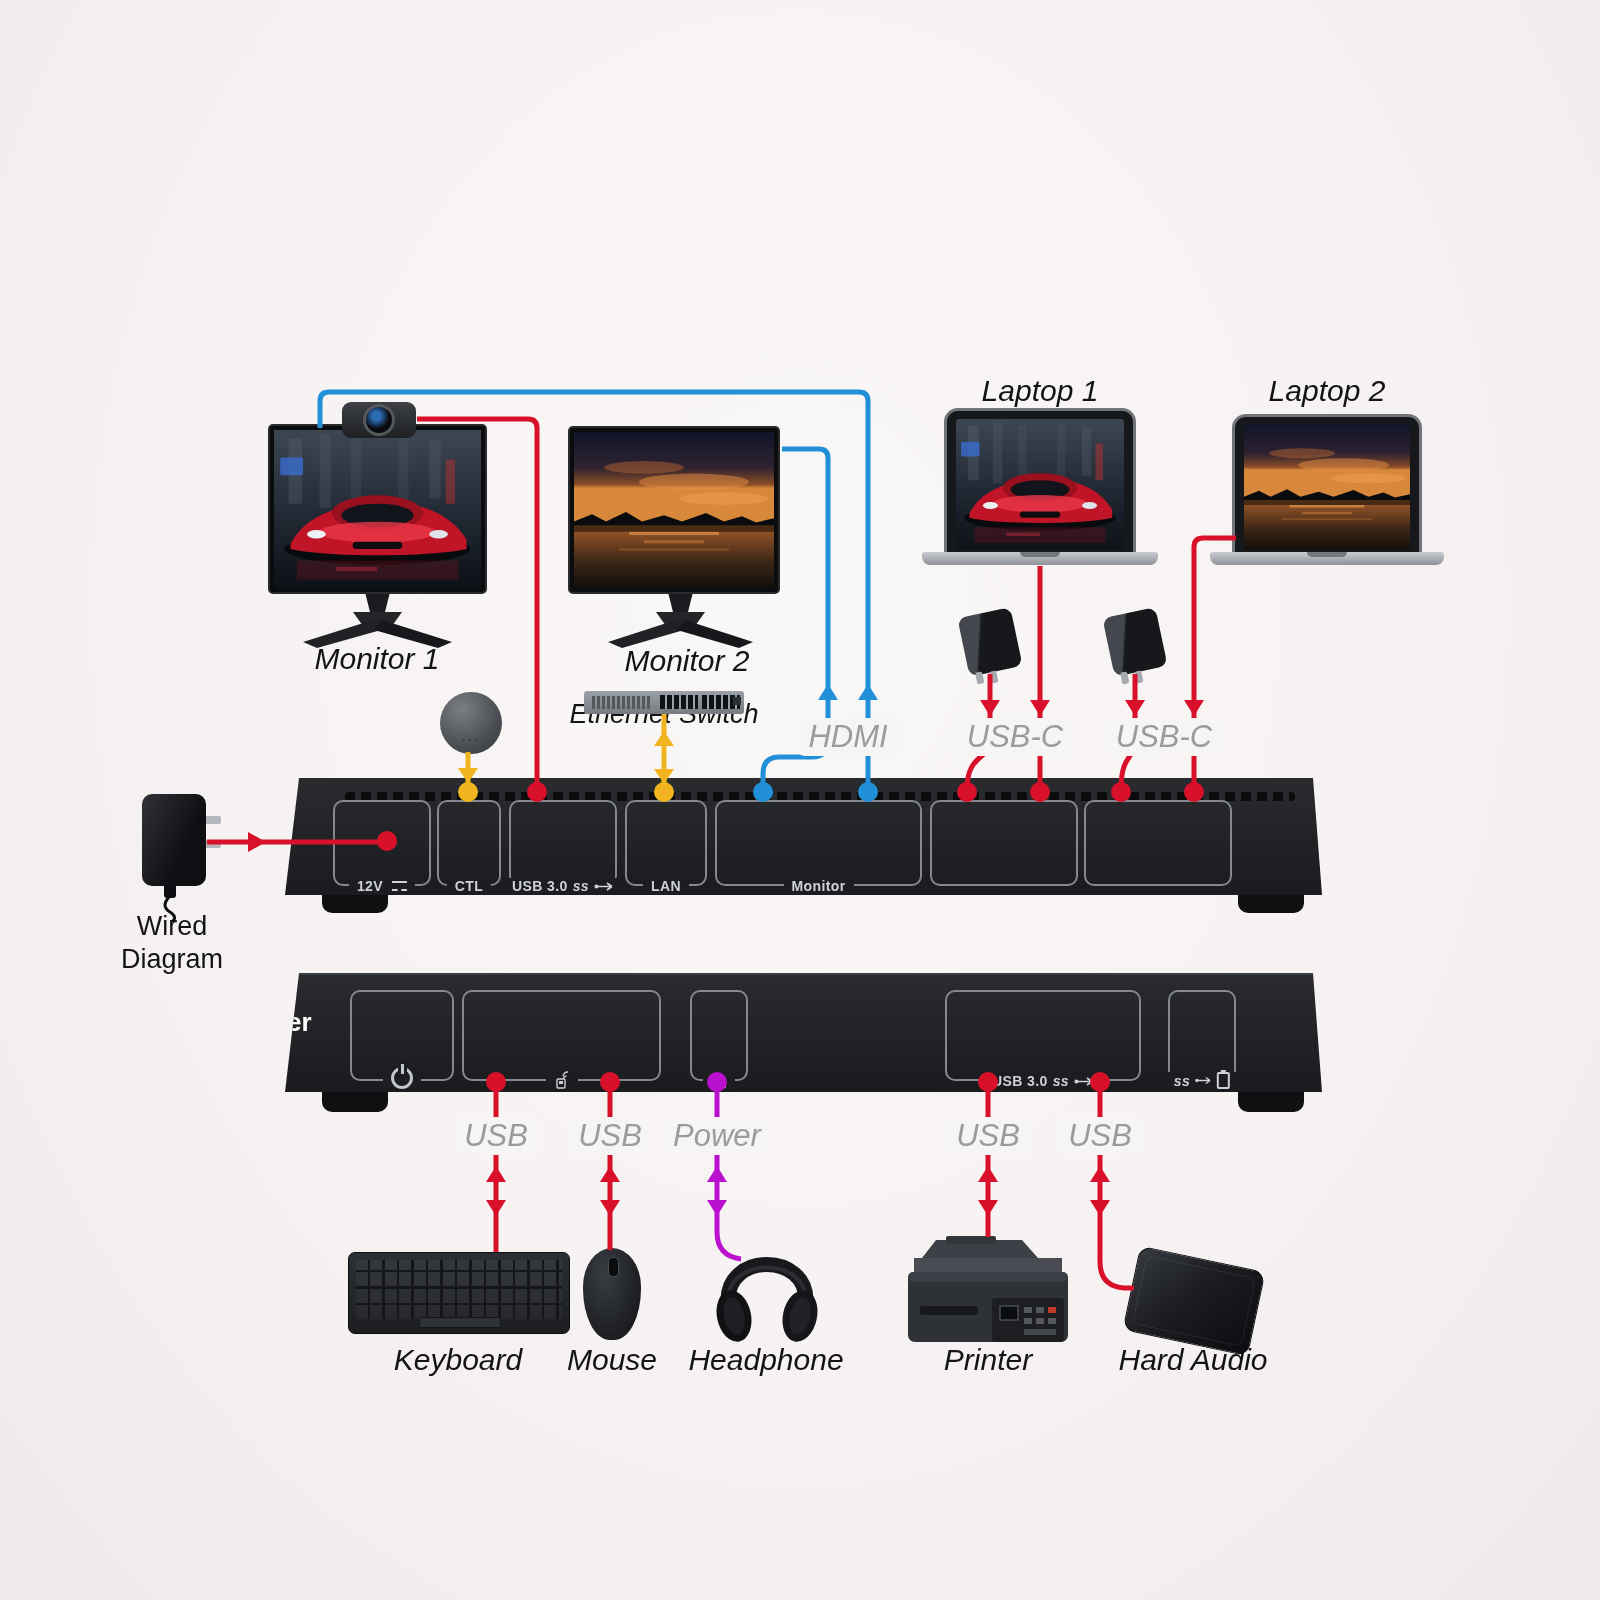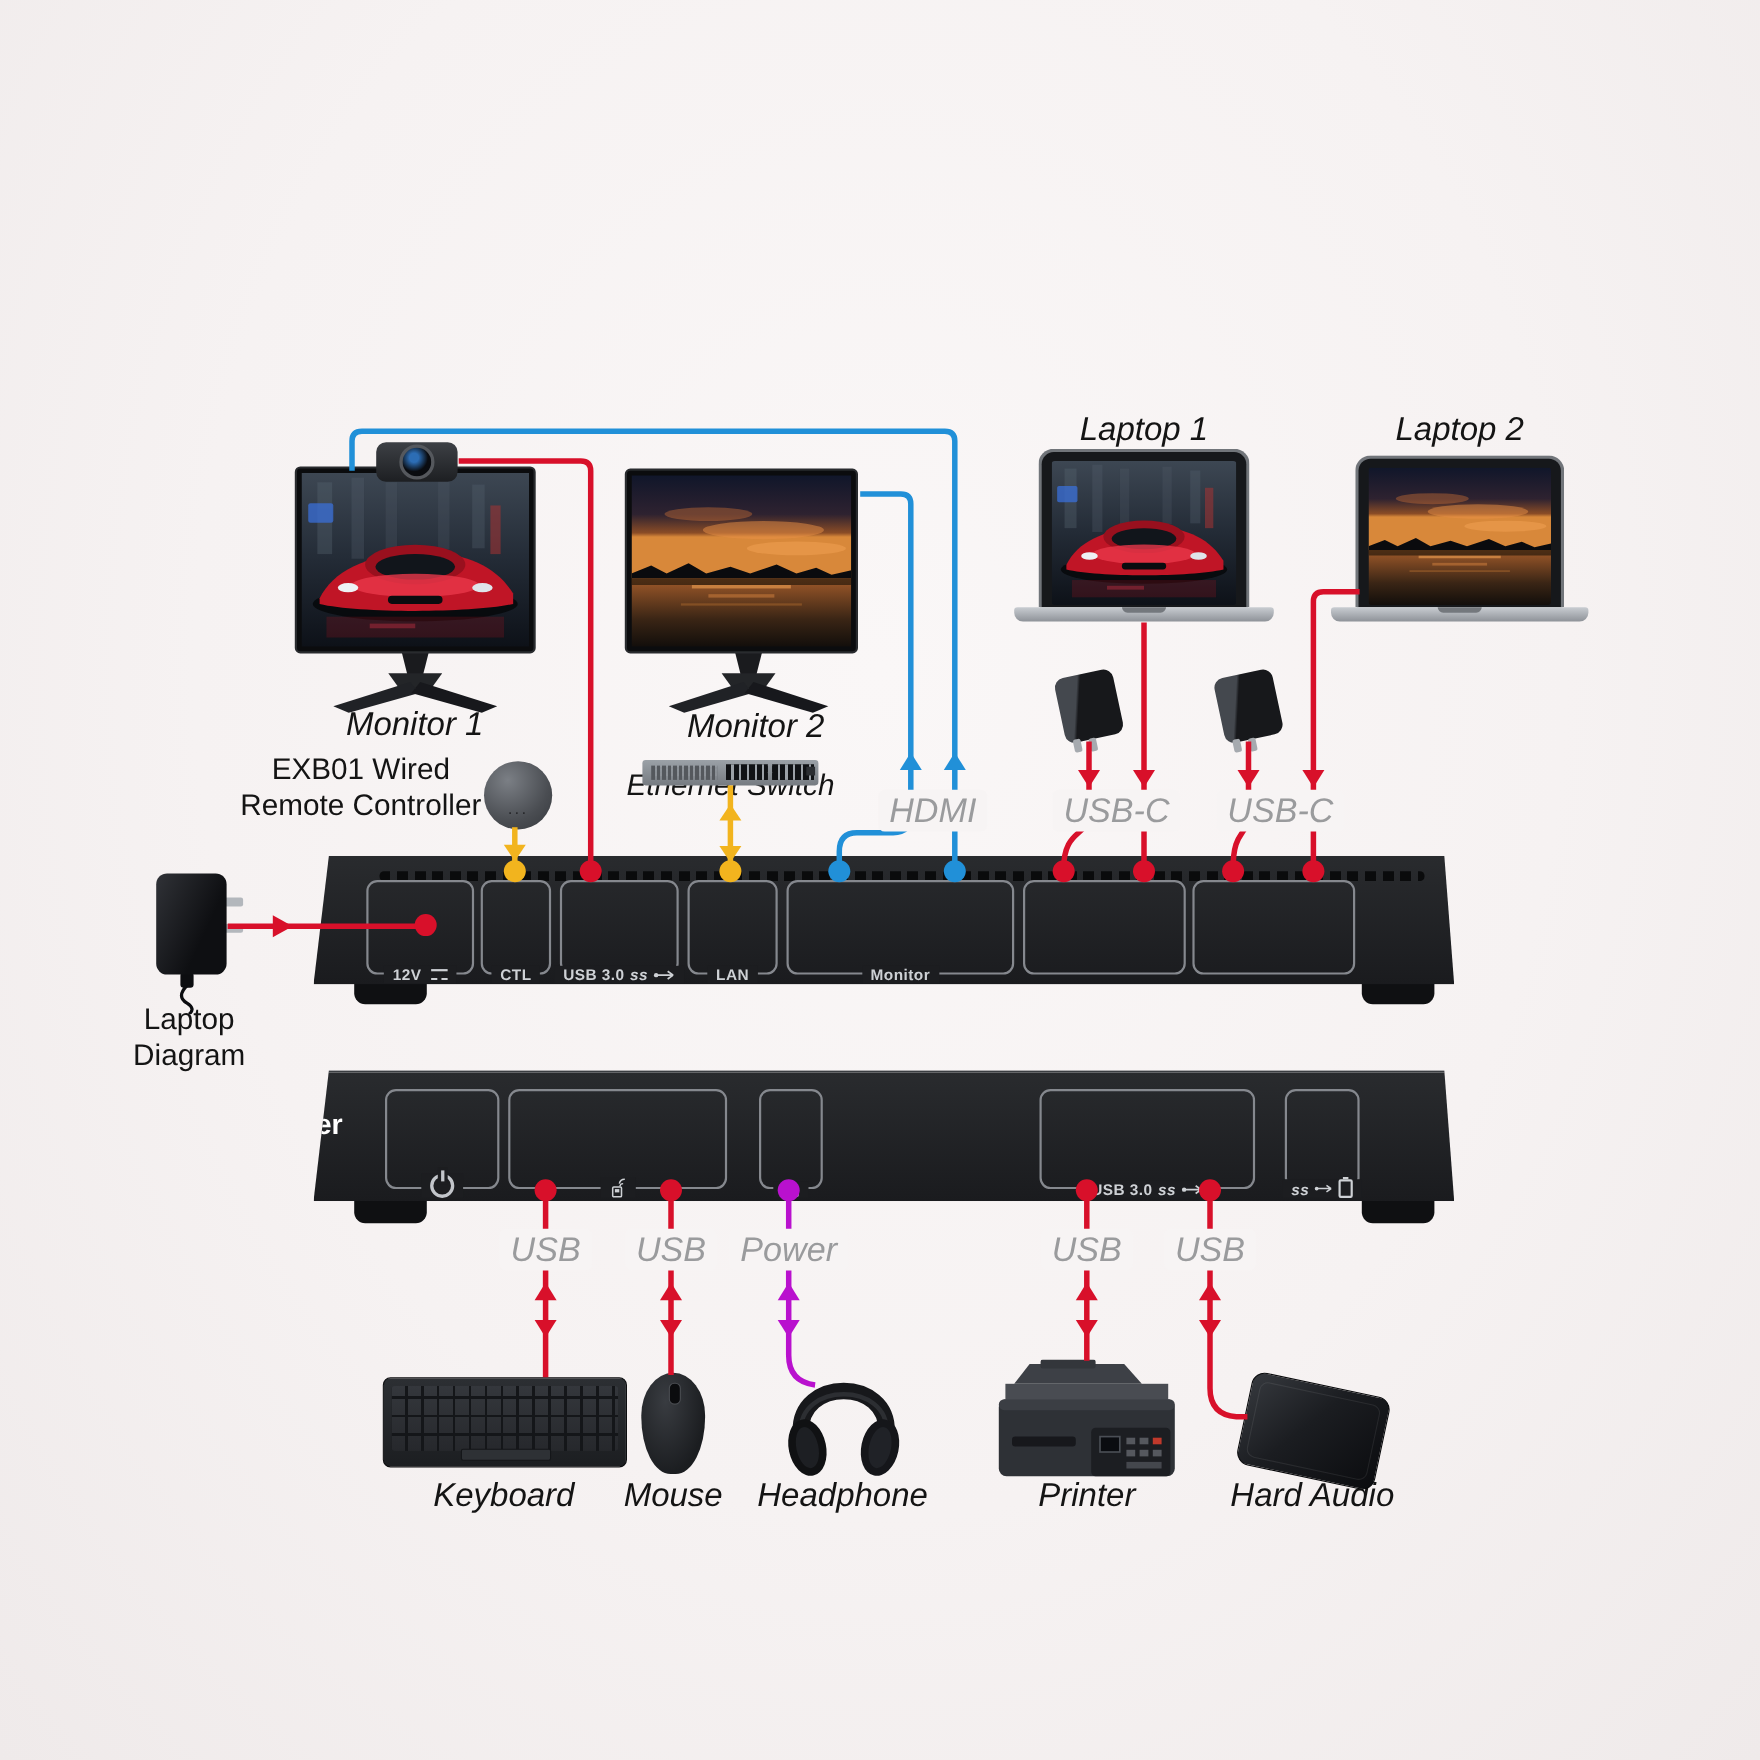--- a/index.html
+++ b/index.html
@@ -161,45 +161,41 @@
   <div class="abs lapbase" style="left:922px;top:552px;width:236px;height:13px;"></div>
 
   <div class="abs ctr dev-label" style="left:1327px;top:391px;">Laptop 2</div>
   <div class="abs lapscr" style="left:1232px;top:414px;width:190px;height:138px;">
     <svg viewBox="0 0 200 150" preserveAspectRatio="none">
         <use href="#art-sunset"></use>
       </svg>
   </div>
   <div class="abs lapbase" style="left:1210px;top:552px;width:234px;height:13px;"></div>
 
-  <div class="abs mid-label" style="left:200px;top:683px;width:256px;">
-    <span>EXB01 Wired</span><br>
-    <span>Remote Controller</span>
-  </div>
   <div class="abs puck" style="left:440px;top:692px;width:62px;height:62px;">
     <span class="dots">···</span>
   </div>
 
   <div class="abs ctr mid-label" style="left:664px;top:668px;margin-top:46px;">Ethernet Switch</div>
   <div class="abs switchbody" style="left:584px;top:691px;width:160px;height:23px;">
     <span class="sw-vents"></span>
     <span class="sw-ports" style="left:76px;width:38px;"></span>
     <span class="sw-ports" style="left:118px;width:38px;"></span>
     <span class="abs" style="right:3px;top:6px;width:8px;height:8px;background:#2b2e32;"></span>
   </div>
 
   <div class="abs adapter" style="left:142px;top:794px;width:64px;height:92px;"></div>
   <span class="abs" style="left:204px;top:816px;width:17px;height:8px;background:#b3b7bc;border-radius:2px;z-index:9;"></span>
   <span class="abs" style="left:204px;top:840px;width:17px;height:8px;background:#b3b7bc;border-radius:2px;z-index:9;"></span>
   <span class="abs" style="left:164px;top:884px;width:12px;height:14px;background:#0c0d10;border-radius:3px;z-index:9;"></span>
   <svg class="abs" style="left:150px;top:896px;z-index:9;" width="40" height="26">
     <path d="M20,0 q-10,10 0,16 q8,5 2,10" stroke="#0c0d10" stroke-width="3" fill="none"></path>
   </svg>
   <div class="abs mid-label" style="left:92px;top:910px;width:160px;">
-    <span>Laptop</span><br>
+    <span>Wired</span><br>
     <span>Diagram</span>
   </div>
 
   <div class="abs charger" style="left:963px;top:612px;width:54px;height:60px;">
     <span class="prong" style="left:6px;bottom:-9px;"></span>
     <span class="prong" style="left:20px;bottom:-11px;"></span>
   </div>
   <div class="abs charger" style="left:1108px;top:612px;width:54px;height:60px;">
     <span class="prong" style="left:6px;bottom:-9px;"></span>
     <span class="prong" style="left:20px;bottom:-11px;"></span>

